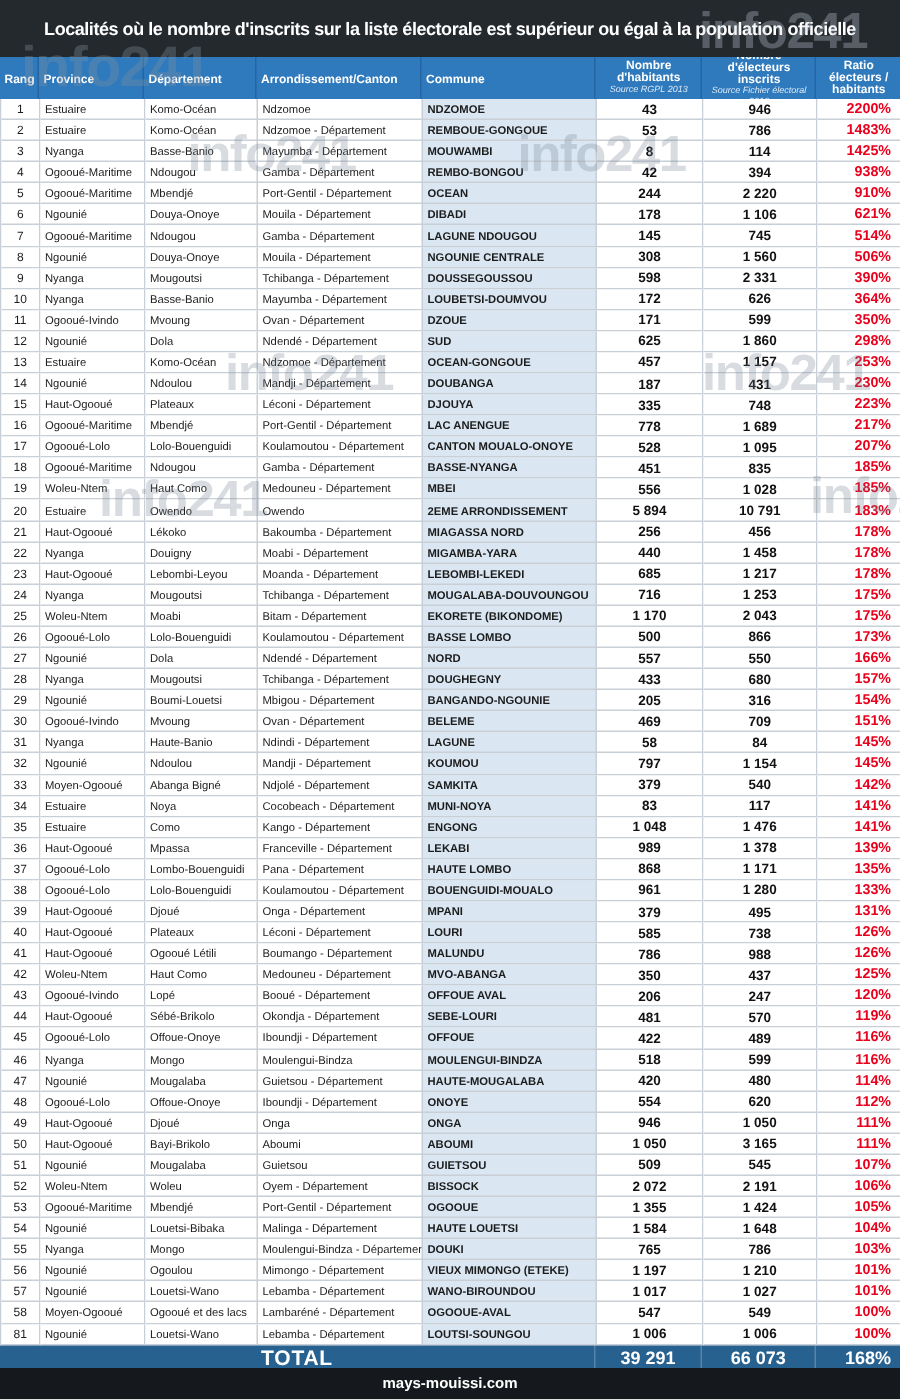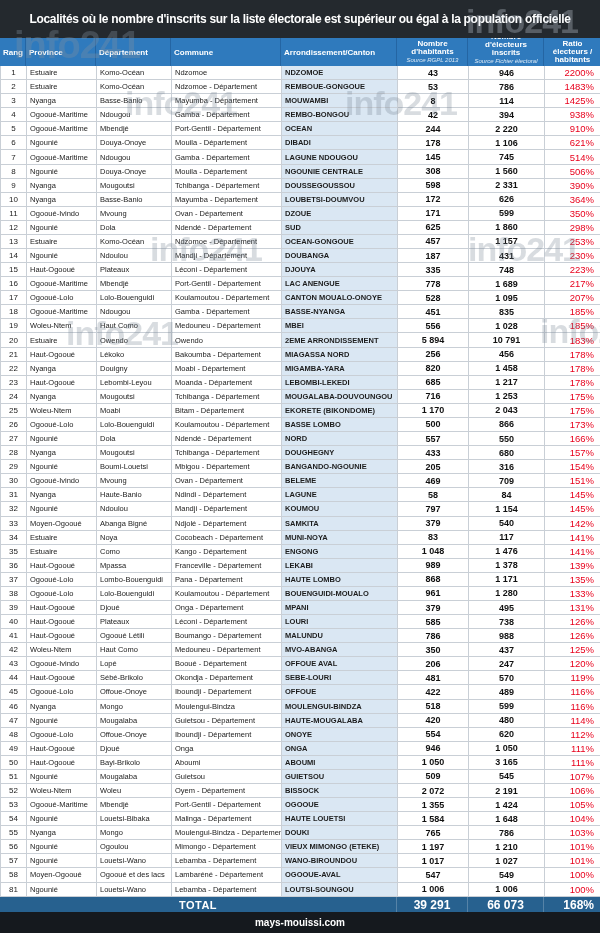--- a/index.html
+++ b/index.html
@@ -73,38 +73,38 @@
   .td.canton{
     background:var(--canton-bg,#dae7f3);
     font-weight:bold;font-size:7.5px;
   }
   .td.num{
     justify-content:center;padding:0;
     font-weight:bold;font-size:9px;color:#111;
   }
   .td.ratio{
     justify-content:flex-end;padding:0 6px 0 0;
-    font-weight:normal;font-size:9.5px;
+    font-weight:bold;font-size:9.5px;
     color:var(--ratio-red,#e8001c);
   }
   
   .totalrow{
     flex:0 0 15px;height:15px;
     background:var(--total-bg,#27618f);
     color:#fff;
     display:grid;
     grid-template-columns:397px 71px 76px 56px;
     z-index:2;position:relative;
   }
   .totalrow .tc{
     display:flex;align-items:center;justify-content:center;
     font-size:12px;font-weight:bold;
     border-right:1px solid rgba(255,255,255,0.22);
   }
-  .totalrow .tc.label{letter-spacing:0.5px;font-size:11px;}
+  .totalrow .tc.label{letter-spacing:0.5px;font-size:14px;}
   .totalrow .tc.ratio{justify-content:flex-end;padding-right:6px;border-right:none;}
   
   .footerbar{
     flex:0 0 21px;height:21px;
     background:var(--footer-bg,#15191e);
     color:#fff;
     display:flex;align-items:center;justify-content:center;
     font-size:10px;font-weight:bold;
     z-index:2;position:relative;
   }
@@ -138,24 +138,24 @@
     <div class="th">
         <span>Rang</span>
       </div>
     <div class="th">
         <span>Province</span>
       </div>
     <div class="th">
         <span>Département</span>
       </div>
     <div class="th">
-        <span>Commune</span>
+        <span>Arrondissement/Canton</span>
       </div>
     <div class="th">
-        <span>Arrondissement/Canton</span>
+        <span>Commune</span>
       </div>
     <div class="th center">
       <span>Nombre d'habitants</span>
       <span class="source">Source RGPL 2013</span>
     </div>
     <div class="th center">
       <span>Nombre d'électeurs inscrits</span>
       <span class="source">Source Fichier électoral 2016</span>
     </div>
     <div class="th center">
@@ -394,21 +394,21 @@
       <div class="td num">456</div>
       <div class="td ratio">178%</div>
     </div>
 
     <div class="row grid">
       <div class="td rank">22</div>
       <div class="td">Nyanga</div>
       <div class="td">Douigny</div>
       <div class="td">Moabi - Département</div>
       <div class="td canton">MIGAMBA-YARA</div>
-      <div class="td num">820</div>
+      <div class="td num">440</div>
       <div class="td num">1 458</div>
       <div class="td ratio">178%</div>
     </div>
 
     <div class="row grid">
       <div class="td rank">23</div>
       <div class="td">Haut-Ogooué</div>
       <div class="td">Lebombi-Leyou</div>
       <div class="td">Moanda - Département</div>
       <div class="td canton">LEBOMBI-LEKEDI</div>

